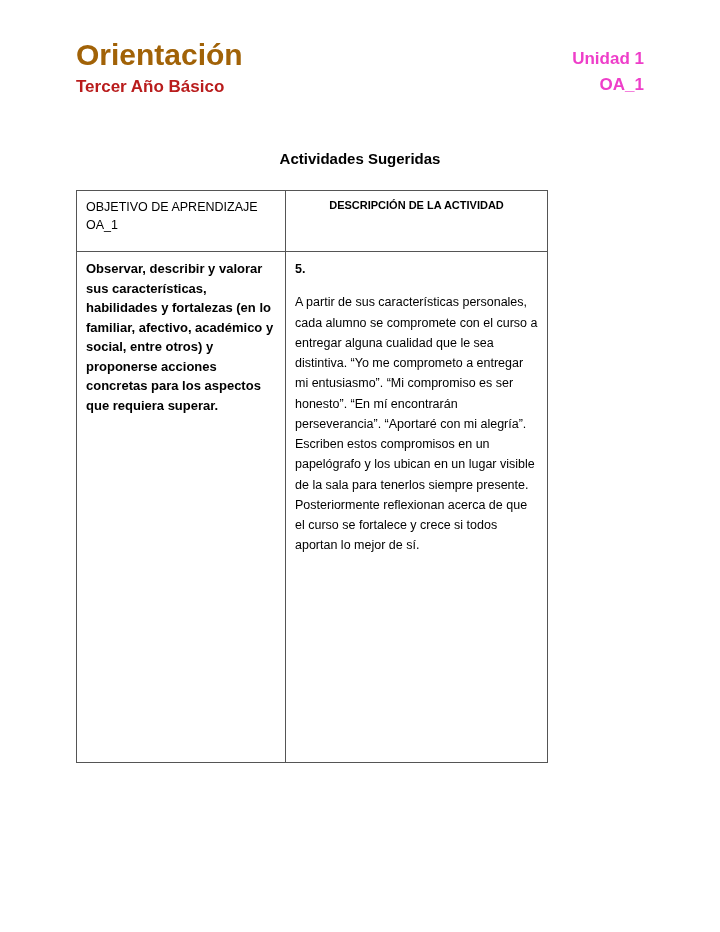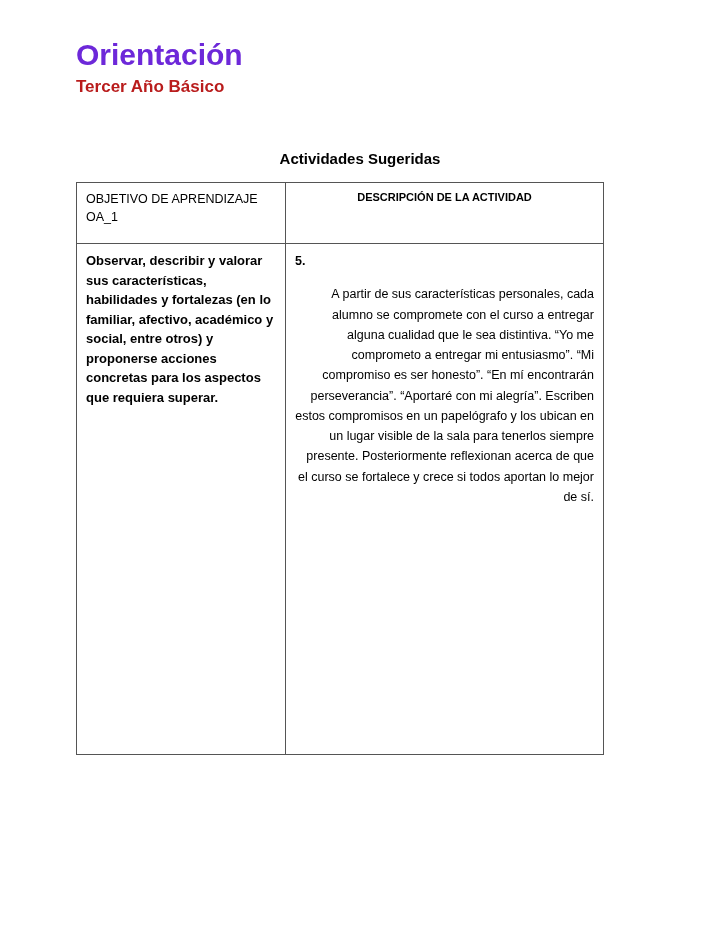--- a/index.html
+++ b/index.html
@@ -28,21 +28,21 @@
     display: flex;
     justify-content: space-between;
     align-items: flex-start;
   }
   .header-left {
     text-align: left;
   }
   .subject-title {
     font-size: 30px;
     font-weight: bold;
-    color: #6d28d9;
+    color: #a16207;
     line-height: 1.1;
     letter-spacing: 0px;
   }
   .grade-title {
     font-size: 17px;
     font-weight: bold;
     color: #b91c1c;
     margin-top: 6px;
     line-height: 1.2;
   }
@@ -68,22 +68,22 @@
     top: 150px;
     width: 720px;
     text-align: center;
     font-size: 15px;
     font-weight: bold;
     color: #000000;
   }
   table.activities {
     position: absolute;
     left: 76px;
-    top: 182px;
-    width: 528px;
+    top: 190px;
+    width: 472px;
     border-collapse: collapse;
     table-layout: fixed;
   }
   table.activities td,
   table.activities th {
     border: 1px solid #555555;
     vertical-align: top;
     padding: 7px 9px 8px 9px;
   }
   th.col-objective {
@@ -109,32 +109,36 @@
   td.description-cell {
     font-size: 12.5px;
     font-weight: normal;
     line-height: 1.62;
   }
   .activity-number {
     font-weight: bold;
     margin-bottom: 13px;
   }
   .activity-text {
-    text-align: right;
+    text-align: left;
   }
 </style>
 </head>
 <body>
 
 <div class="page">
 
   <div class="header">
     <div class="header-left">
       <div class="subject-title">Orientación</div>
       <div class="grade-title">Tercer Año Básico</div>
+    </div>
+    <div class="header-right">
+      <div class="unit-line">Unidad 1</div>
+      <div class="oa-line">OA_1</div>
     </div>
   </div>
 
   <div class="section-title">Actividades Sugeridas</div>
 
   <table class="activities">
     <thead>
       <tr>
         <th class="col-objective">OBJETIVO DE APRENDIZAJE OA_1</th>
         <th class="col-description">DESCRIPCIÓN DE LA ACTIVIDAD</th>

